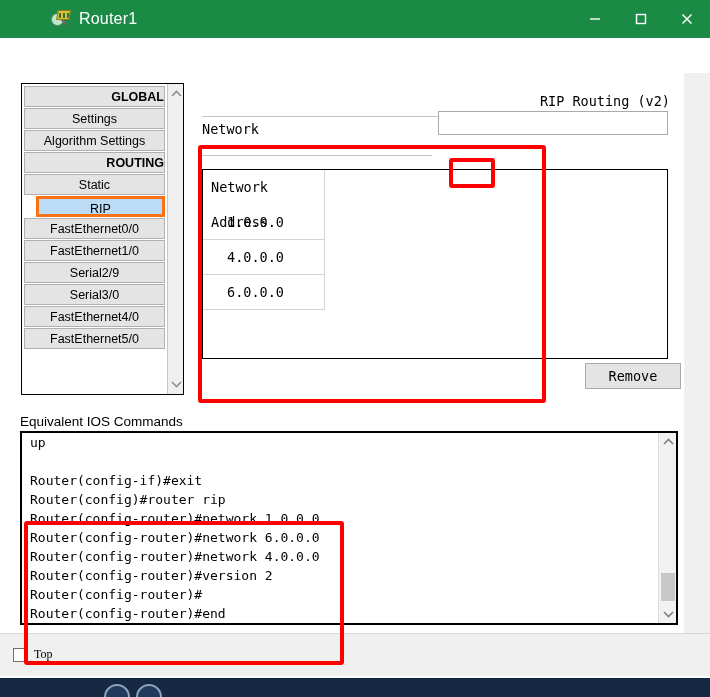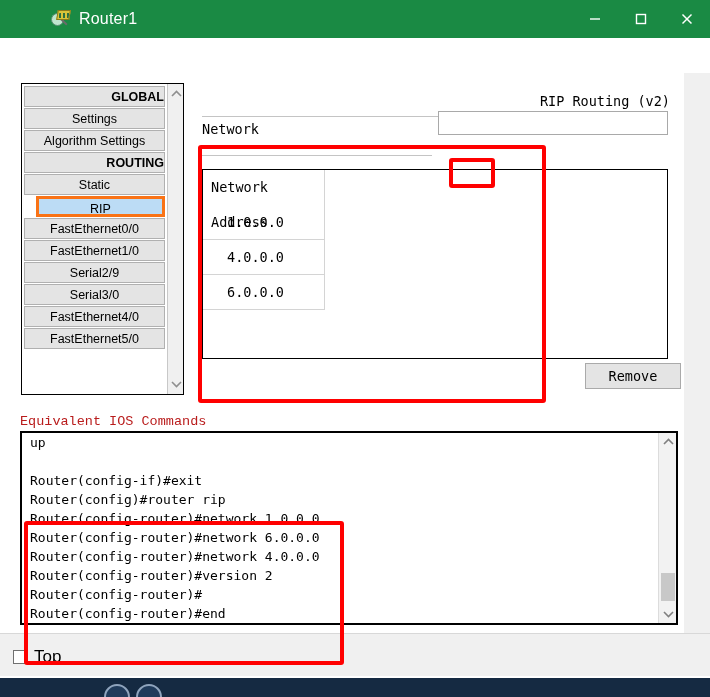--- a/index.html
+++ b/index.html
@@ -197,22 +197,22 @@
     width: 96px; height: 26px;
     background: #e4e4e4; border: 1px solid #aaaaaa;
     font-family: "DejaVu Sans Mono", monospace;
     font-size: 13.5px; color: #000000;
     display: flex; align-items: center; justify-content: center; margin-left: 13px;
   }
 
   
   #ios-label {
     position: absolute; left: 20px; top: 341px;
-    font-family: Liberation Mono, monospace;
-    font-size: 13.5px; color: #b91c1c;
+    font-family: Liberation Sans, sans-serif;
+    font-size: 13.5px; color: #000000;
   }
   #ios-box {
     position: absolute; left: 20px; top: 358px;
     width: 658px; height: 194px;
     background: #ffffff; border: 2px solid #000000;
     display: flex;
   }
   #ios-text {
     flex: 1; overflow: hidden;
     padding: 0 0 0 8px;
@@ -247,22 +247,22 @@
   #top-check {
     position: absolute; left: 13px; top: 13px;
     display: flex; align-items: center;
   }
   #top-check .box {
     width: 14px; height: 14px;
     background: #ffffff; border: 1px solid #707070;
     margin-right: 7px;
   }
   #top-check .lbl {
-    font-family: Liberation Sans, sans-serif;
-    font-size: 17px; color: #000000;
+    font-family: Liberation Serif, serif;
+    font-size: 12px; color: #000000;
   }
   #taskbar {
     position: absolute; left: 0; top: 678px;
     width: 710px; height: 19px;
     background: #152a42;
     overflow: hidden;
   }
   #taskbar .tb-text {
     position: absolute; left: 8px; top: 5px;
     color: #4a6585; font-size: 12px;

